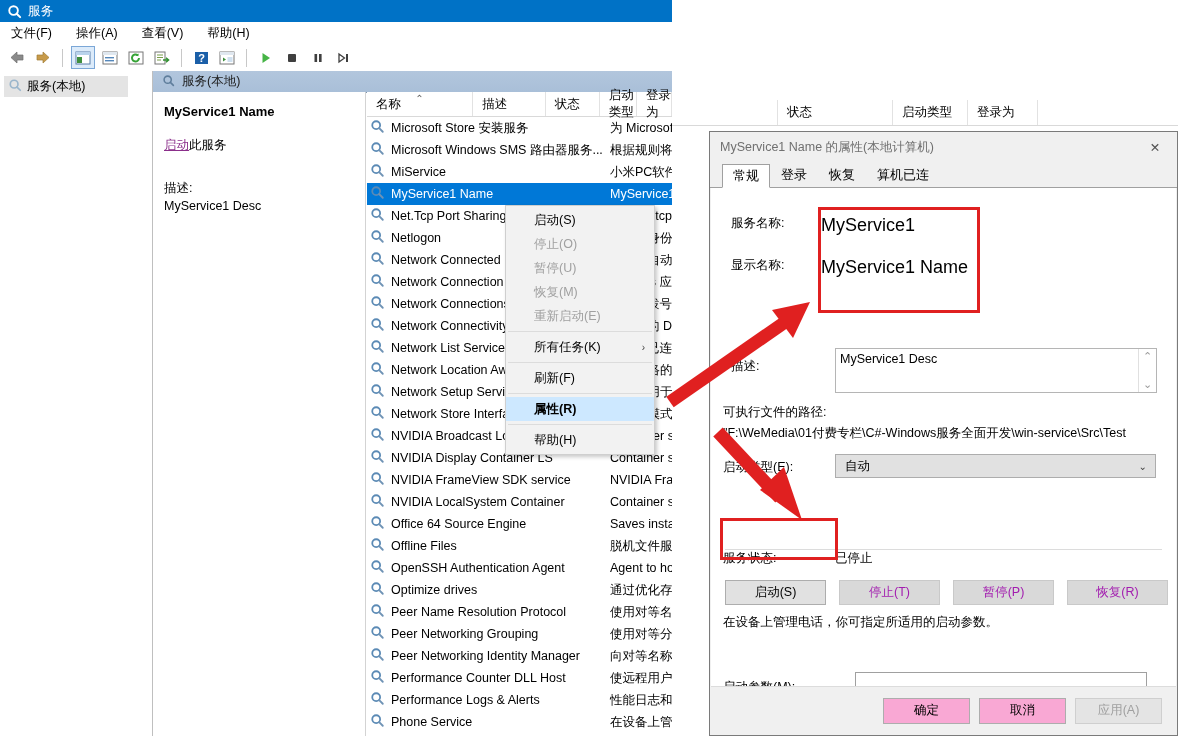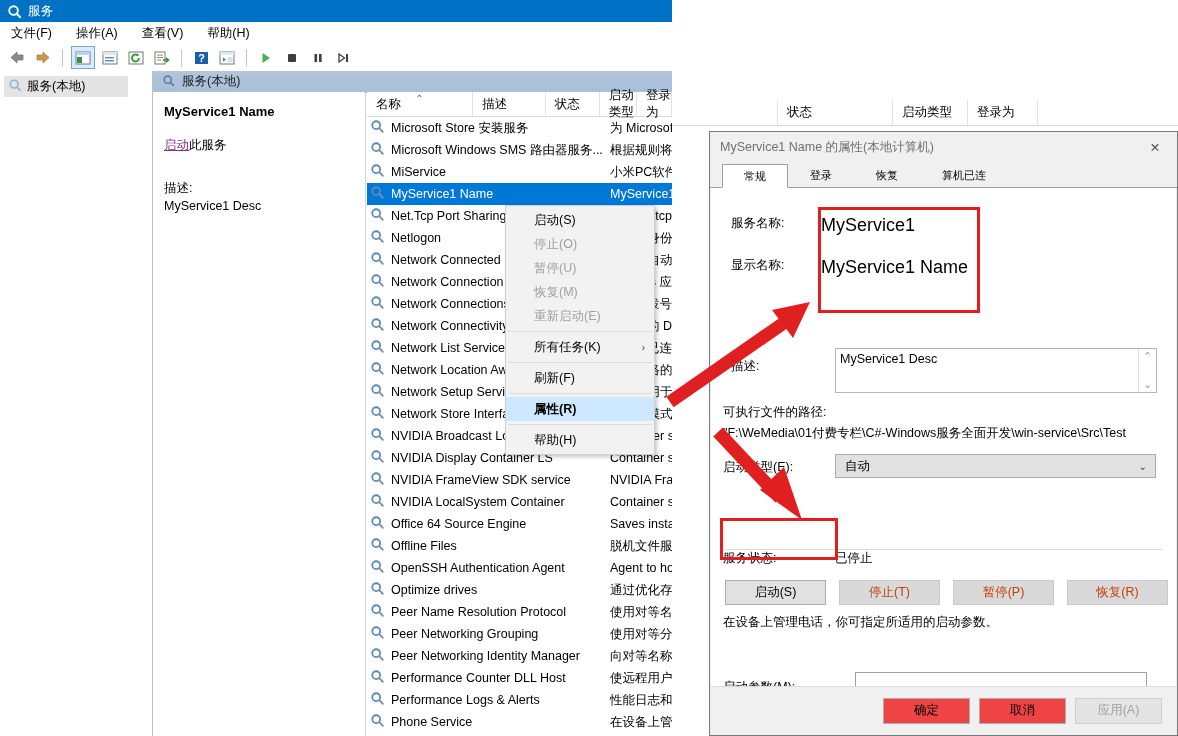--- a/index.html
+++ b/index.html
@@ -65,48 +65,48 @@
   #ctx-menu .cm .arrow{position:absolute;right:9px;font-size:10px;color:#444;}
   #ctx-menu .cm-sep{height:1px;background:#dcdcdc;margin:3px 2px;}
   
   #dlg{position:absolute;left:709px;top:131px;width:469px;height:605px;background:#f0f0f0;
        border:1px solid #7a7a7a;box-sizing:border-box;z-index:60;}
   #dlg-title{height:31px;display:flex;align-items:center;background:#f0f0f0;padding:0 0 0 10px;}
   #dlg-title .t{font-size:12.5px;color:#707070;flex:1;}
   #dlg-close{width:44px;height:30px;display:flex;align-items:center;justify-content:center;color:#555;}
   #tabstrip{height:25px;display:flex;align-items:flex-end;padding-left:12px;gap:0px;
             border-bottom:1px solid #a0a0a0;box-sizing:border-box;background:#f0f0f0;}
-  .tab{height:24px;padding:0 21px;display:flex;align-items:center;font-size:11px;
+  .tab{height:24px;padding:0 10px;display:flex;align-items:center;font-size:13px;
        border:1px solid transparent;box-sizing:border-box;color:#000;}
   .tab.active{background:#fff;border:1px solid #a0a0a0;border-bottom:1px solid #fff;margin-bottom:-1px;}
   #dlg-body{position:absolute;left:1px;top:56px;right:1px;bottom:1px;background:#fff;}
   .fld{display:flex;align-items:flex-start;}
   .fld .lab{width:110px;font-size:12.5px;padding-left:20px;box-sizing:border-box;}
   .fld .val{font-size:18px;}
   #desc-box{position:absolute;left:124px;top:160px;width:322px;height:45px;border:1px solid #b5b5b5;
             background:#fff;box-sizing:border-box;display:flex;}
   #desc-box .dtext{flex:1;padding:3px 0 0 4px;font-size:12.5px;}
   #desc-scroll{width:17px;background:#fff;border-left:1px solid #e0e0e0;display:flex;flex-direction:column;
                justify-content:space-between;align-items:center;padding:2px 0;}
   #desc-scroll span{color:#9a9a9a;font-size:11px;line-height:1;}
   #combo{position:absolute;left:124px;top:266px;width:321px;height:24px;background:#e1e1e1;
          border:1px solid #adadad;box-sizing:border-box;display:flex;align-items:center;
          padding-left:9px;font-size:12.5px;}
   #combo .chev{position:absolute;right:8px;color:#444;font-size:10px;}
   .hr{position:absolute;left:14px;right:14px;height:1px;background:#dcdcdc;}
   .btnrow{position:absolute;left:14px;top:392px;display:flex;gap:13px;}
   .sbtn{width:101px;height:25px;background:#e1e1e1;border:1px solid #adadad;box-sizing:border-box;
         display:flex;align-items:center;justify-content:center;font-size:12.5px;color:#000;}
-  .sbtn.disabled{color:#c2410c;background:#d9d9d9;border-color:#c9c9c9;}
+  .sbtn.disabled{color:#a21caf;background:#d9d9d9;border-color:#c9c9c9;}
   #param-input{position:absolute;left:144px;top:484px;width:292px;height:28px;background:#fff;
                border:1px solid #a0a0a0;box-sizing:border-box;}
   #dlg-footer{position:absolute;left:0;right:0;bottom:0;height:48px;background:#f0f0f0;
               border-top:1px solid #dcdcdc;display:flex;align-items:center;justify-content:flex-end;
               padding-right:14px;gap:9px;box-sizing:border-box;}
-  .fbtn{width:87px;height:26px;border:1px solid #adadad;background:#ef4444;display:flex;align-items:center;
+  .fbtn{width:87px;height:26px;border:1px solid #adadad;background:#f9a8d4;display:flex;align-items:center;
         justify-content:center;font-size:12.5px;box-sizing:border-box;}
   .fbtn.disabled{color:#a0a0a0;background:#e4e4e4;border-color:#cfcfcf;}
   
   .redbox{position:absolute;border:3px solid #e02020;box-sizing:border-box;z-index:70;pointer-events:none;}
   .arrow-svg{position:absolute;z-index:71;pointer-events:none;}
   
   #outer-bg{position:absolute;left:672px;top:0;right:0;bottom:0;background:#fff;}
 </style>
 </head>
 <body>

